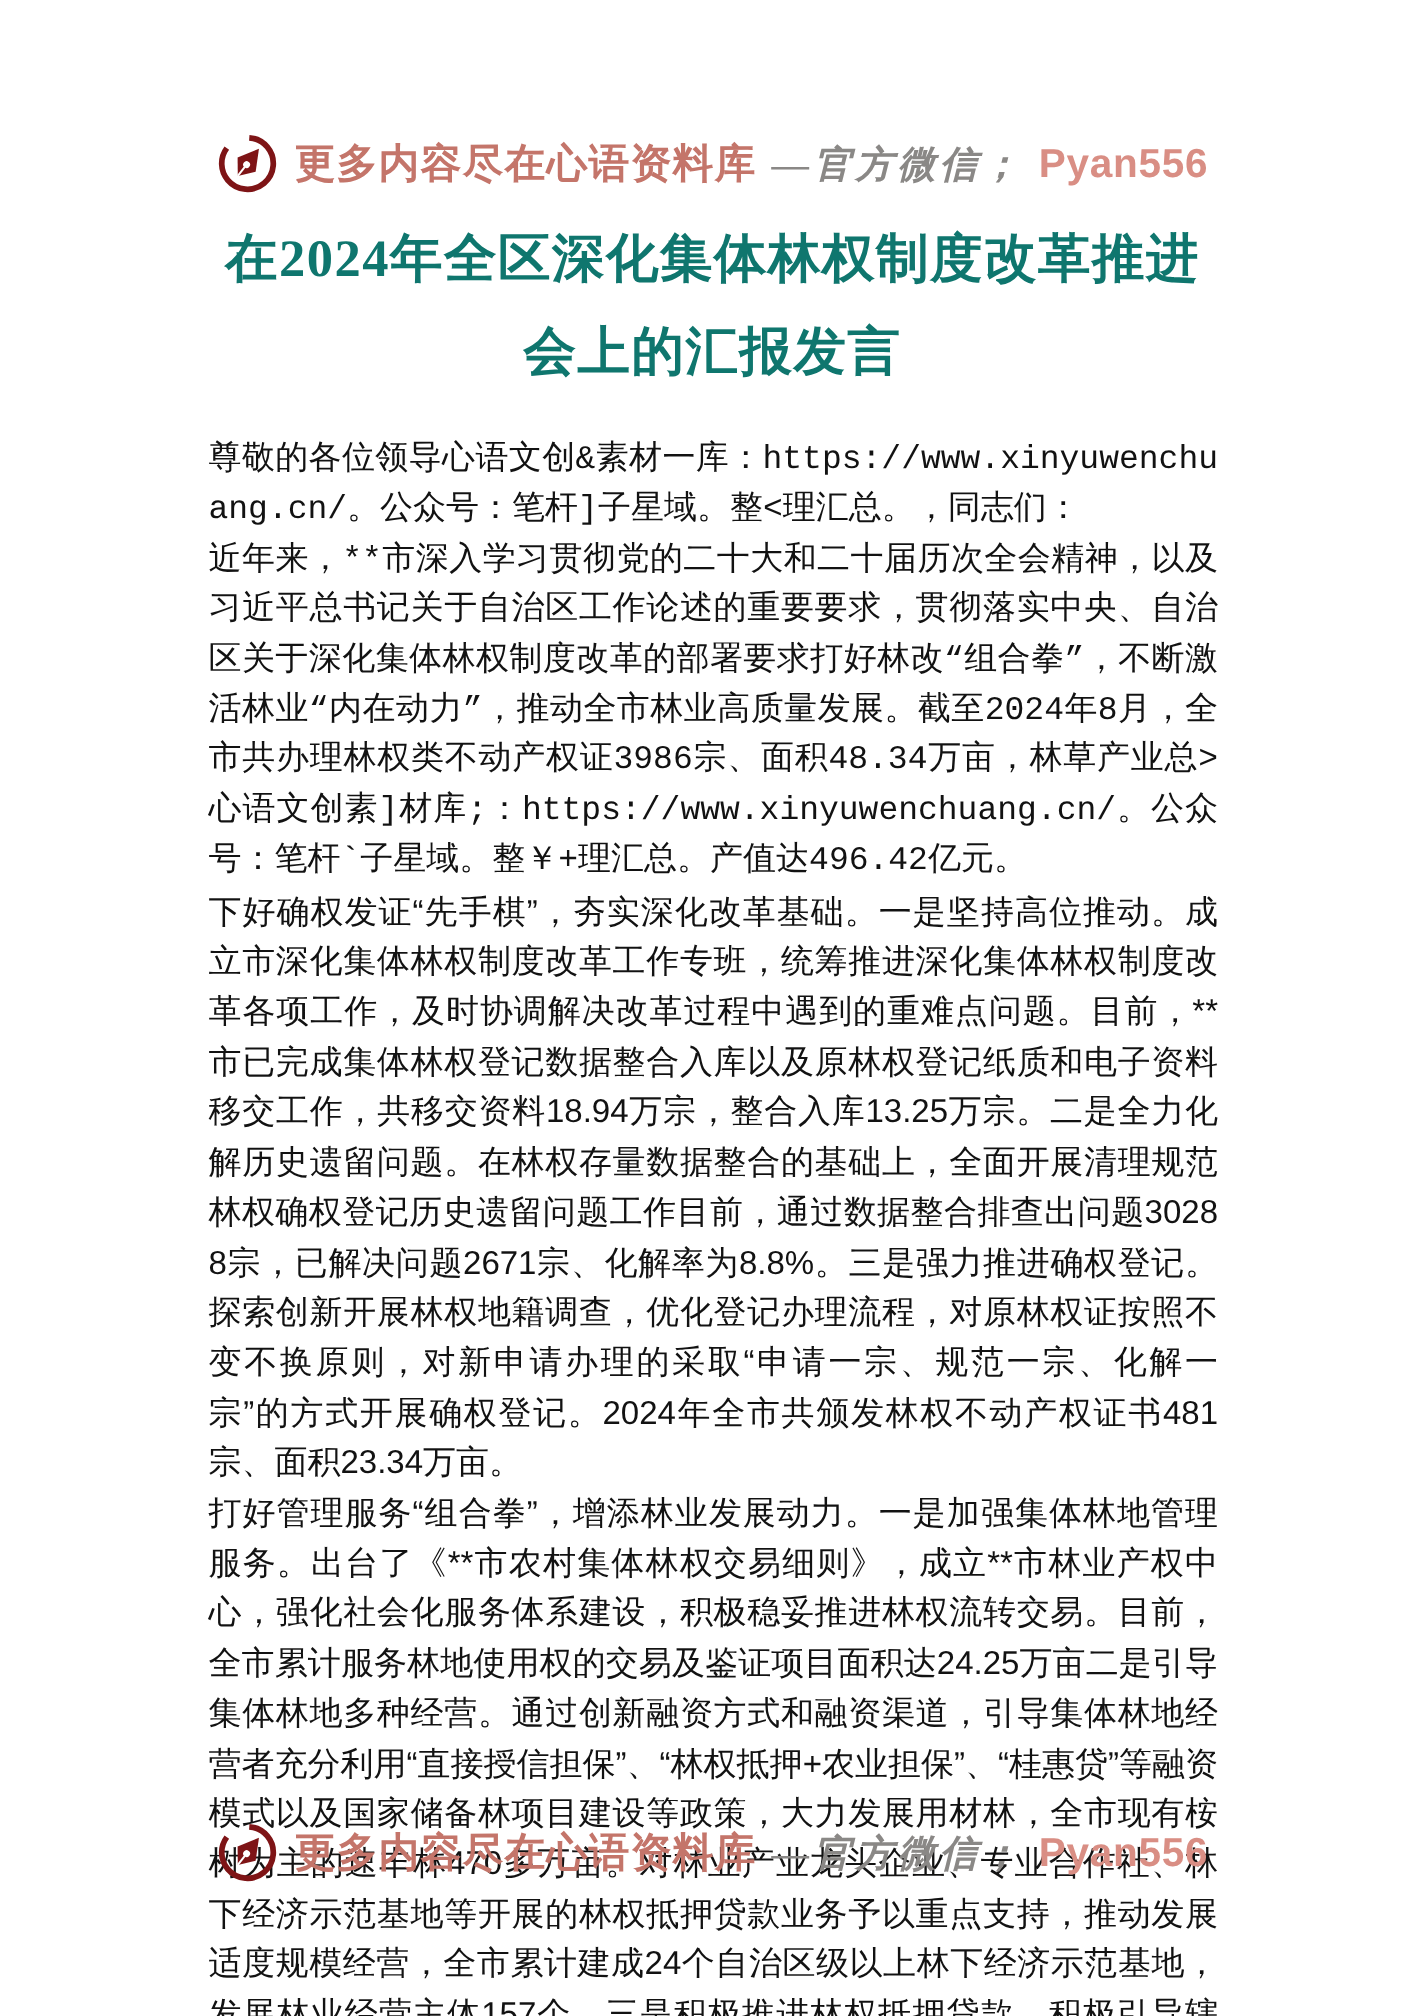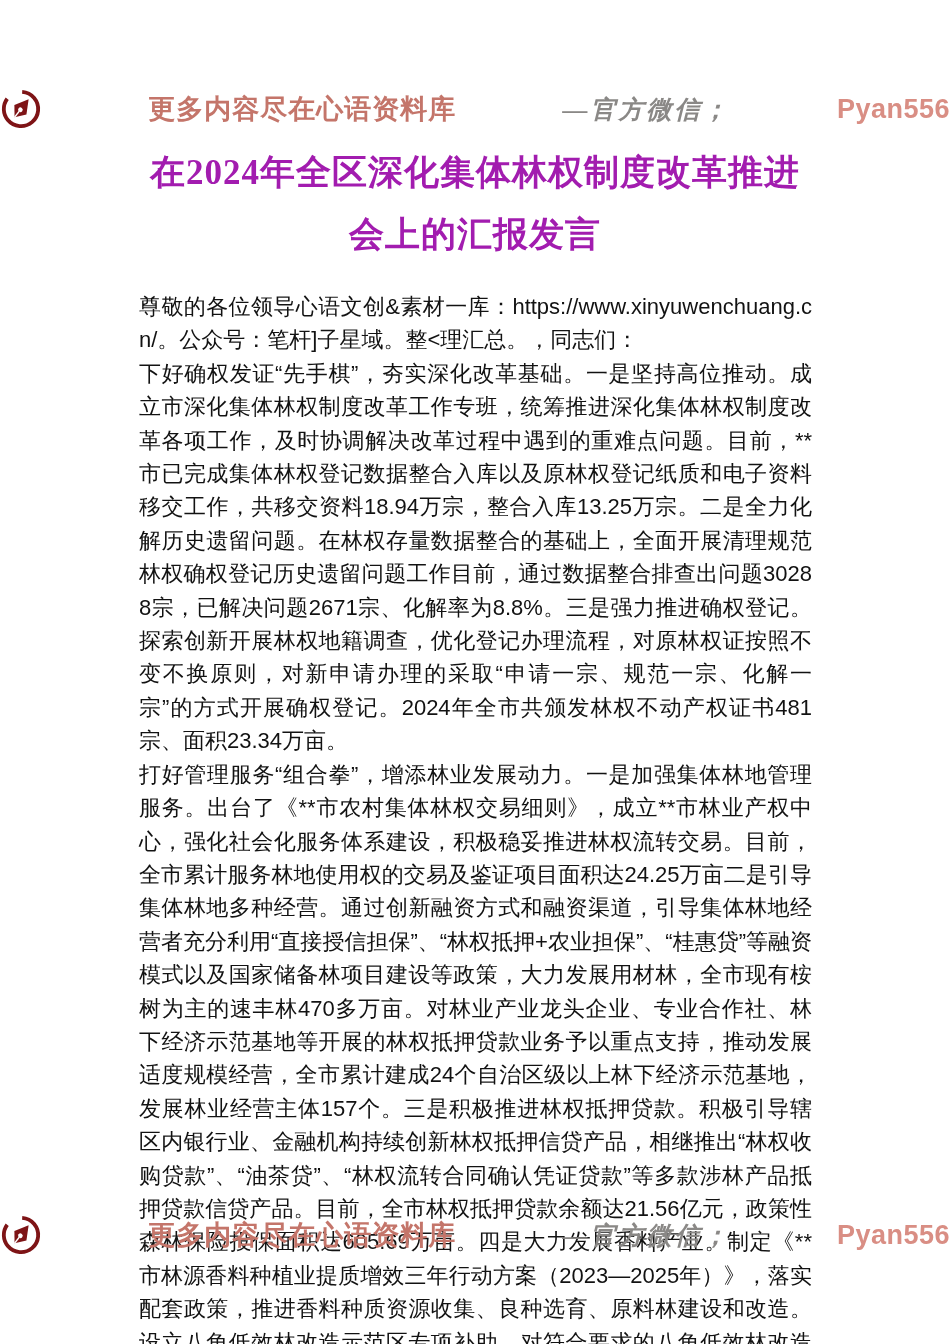--- a/index.html
+++ b/index.html
@@ -19,21 +19,21 @@
     position: relative;
   }
 
   
   .watermark {
     position: absolute;
     left: 0;
     width: 100%;
     display: flex;
     align-items: center;
-    justify-content: space-between;
+    justify-content: center;
     gap: 10px;
     white-space: nowrap;
   }
   .watermark.header { top: 88px; }
   .watermark.footer { top: 1214px; }
   .wm-logo { width: 42px; height: 42px; flex: 0 0 auto; }
   .wm-main {
     font-family: "Liberation Serif", serif;
     font-weight: bold;
     font-size: 27px;
@@ -57,40 +57,40 @@
   .doc-title {
     position: absolute;
     top: 142px;
     left: 139px;
     width: 672px;
     text-align: center;
     font-family: "Liberation Serif", serif;
     font-weight: bold;
     font-size: 35px;
     line-height: 62px;
-    color: #a21caf;
+    color: #0f766e;
     letter-spacing: 1px;
   }
 
   
   .doc-body {
     position: absolute;
     top: 290px;
     left: 139px;
     width: 673px;
   }
   .doc-body p {
     font-size: 22px;
     line-height: 33.4px;
     text-align: justify;
     text-justify: inter-ideograph;
     color: #121212;
     word-break: break-all;
   }
-  .doc-body p.sans { font-family: Liberation Sans, sans-serif; }
+  .doc-body p.sans { font-family: Liberation Mono, monospace; }
   .doc-body p.serif { font-family: Liberation Sans, sans-serif; }
 </style>
 </head>
 <body>
 
 <div class="page">
 
   <div class="watermark header">
     <svg class="wm-logo" viewBox="0 0 44 44">
       <circle cx="22" cy="22" r="18" fill="none" stroke="#7e1416" stroke-width="4" stroke-dasharray="80 18" transform="rotate(-40 22 22)"></circle>
@@ -102,20 +102,21 @@
     </svg>
     <span class="wm-main" style="color:#c4756a">更多内容尽在心语资料库</span>
       <span class="wm-wechat" style="color:#8a8886">—官方微信；</span>
       <span class="wm-id" style="color:#d98e84">Pyan556</span>
   </div>
 
   <h1 class="doc-title">在2024年全区深化集体林权制度改革推进会上的汇报发言</h1>
 
   <div class="doc-body">
     <p class="sans">尊敬的各位领导心语文创&amp;素材一库：https://www.xinyuwenchuang.cn/。公众号：笔杆]子星域。整&lt;理汇总。，同志们：</p>
+    <p class="sans">近年来，**市深入学习贯彻党的二十大和二十届历次全会精神，以及习近平总书记关于自治区工作论述的重要要求，贯彻落实中央、自治区关于深化集体林权制度改革的部署要求打好林改“组合拳”，不断激活林业“内在动力”，推动全市林业高质量发展。截至2024年8月，全市共办理林权类不动产权证3986宗、面积48.34万亩，林草产业总&gt;心语文创素]材库;：https://www.xinyuwenchuang.cn/。公众号：笔杆`子星域。整￥+理汇总。产值达496.42亿元。</p>
     <p class="serif">下好确权发证“先手棋”，夯实深化改革基础。一是坚持高位推动。成立市深化集体林权制度改革工作专班，统筹推进深化集体林权制度改革各项工作，及时协调解决改革过程中遇到的重难点问题。目前，**市已完成集体林权登记数据整合入库以及原林权登记纸质和电子资料移交工作，共移交资料18.94万宗，整合入库13.25万宗。二是全力化解历史遗留问题。在林权存量数据整合的基础上，全面开展清理规范林权确权登记历史遗留问题工作目前，通过数据整合排查出问题30288宗，已解决问题2671宗、化解率为8.8%。三是强力推进确权登记。探索创新开展林权地籍调查，优化登记办理流程，对原林权证按照不变不换原则，对新申请办理的采取“申请一宗、规范一宗、化解一宗”的方式开展确权登记。2024年全市共颁发林权不动产权证书481宗、面积23.34万亩。</p>
     <p class="serif">打好管理服务“组合拳”，增添林业发展动力。一是加强集体林地管理服务。出台了《**市农村集体林权交易细则》，成立**市林业产权中心，强化社会化服务体系建设，积极稳妥推进林权流转交易。目前，全市累计服务林地使用权的交易及鉴证项目面积达24.25万亩二是引导集体林地多种经营。通过创新融资方式和融资渠道，引导集体林地经营者充分利用“直接授信担保”、“林权抵押+农业担保”、“桂惠贷”等融资模式以及国家储备林项目建设等政策，大力发展用材林，全市现有桉树为主的速丰林470多万亩。对林业产业龙头企业、专业合作社、林下经济示范基地等开展的林权抵押贷款业务予以重点支持，推动发展适度规模经营，全市累计建成24个自治区级以上林下经济示范基地，发展林业经营主体157个。三是积极推进林权抵押贷款。积极引导辖区内银行业、金融机构持续创新林权抵押信贷产品，相继推出“林权收购贷款”、“油茶贷”、“林权流转合同确认凭证贷款”等多款涉林产品抵押贷款信贷产品。目前，全市林权抵押贷款余额达21.56亿元，政策性森林保险投保面积达605.69万亩。四是大力发展香料产业。制定《**市林源香料种植业提质增效三年行动方案（2023—2025年）》，落实配套政策，推进香料种质资源收集、良种选育、原料林建设和改造。设立八角低效林改造示范区专项补助，对符合要求的八角低效林改造示范区建设评星定级，按照星级采取先建后补的方式给予不低于1000元／亩补助；将八角等林源香料新造林纳入中央造林补贴范畴给予500元/亩补助。大力推行“国储林+香料”发展模式，整合八角林地资源，采取入股分成、林地林木流转等方式，推进八角低效林和八角种植示范基地建设，解决香料种植投入高、周期长的问题。</p>
 
   </div>
 
   <div class="watermark footer">
     <svg class="wm-logo" viewBox="0 0 44 44">
       <circle cx="22" cy="22" r="18" fill="none" stroke="#7e1416" stroke-width="4" stroke-dasharray="80 18" transform="rotate(-40 22 22)"></circle>
       <g transform="rotate(38 22 22)">
         <path d="M22 9 L30 23 L22 33 L14 23 Z" fill="#7e1416"></path>

